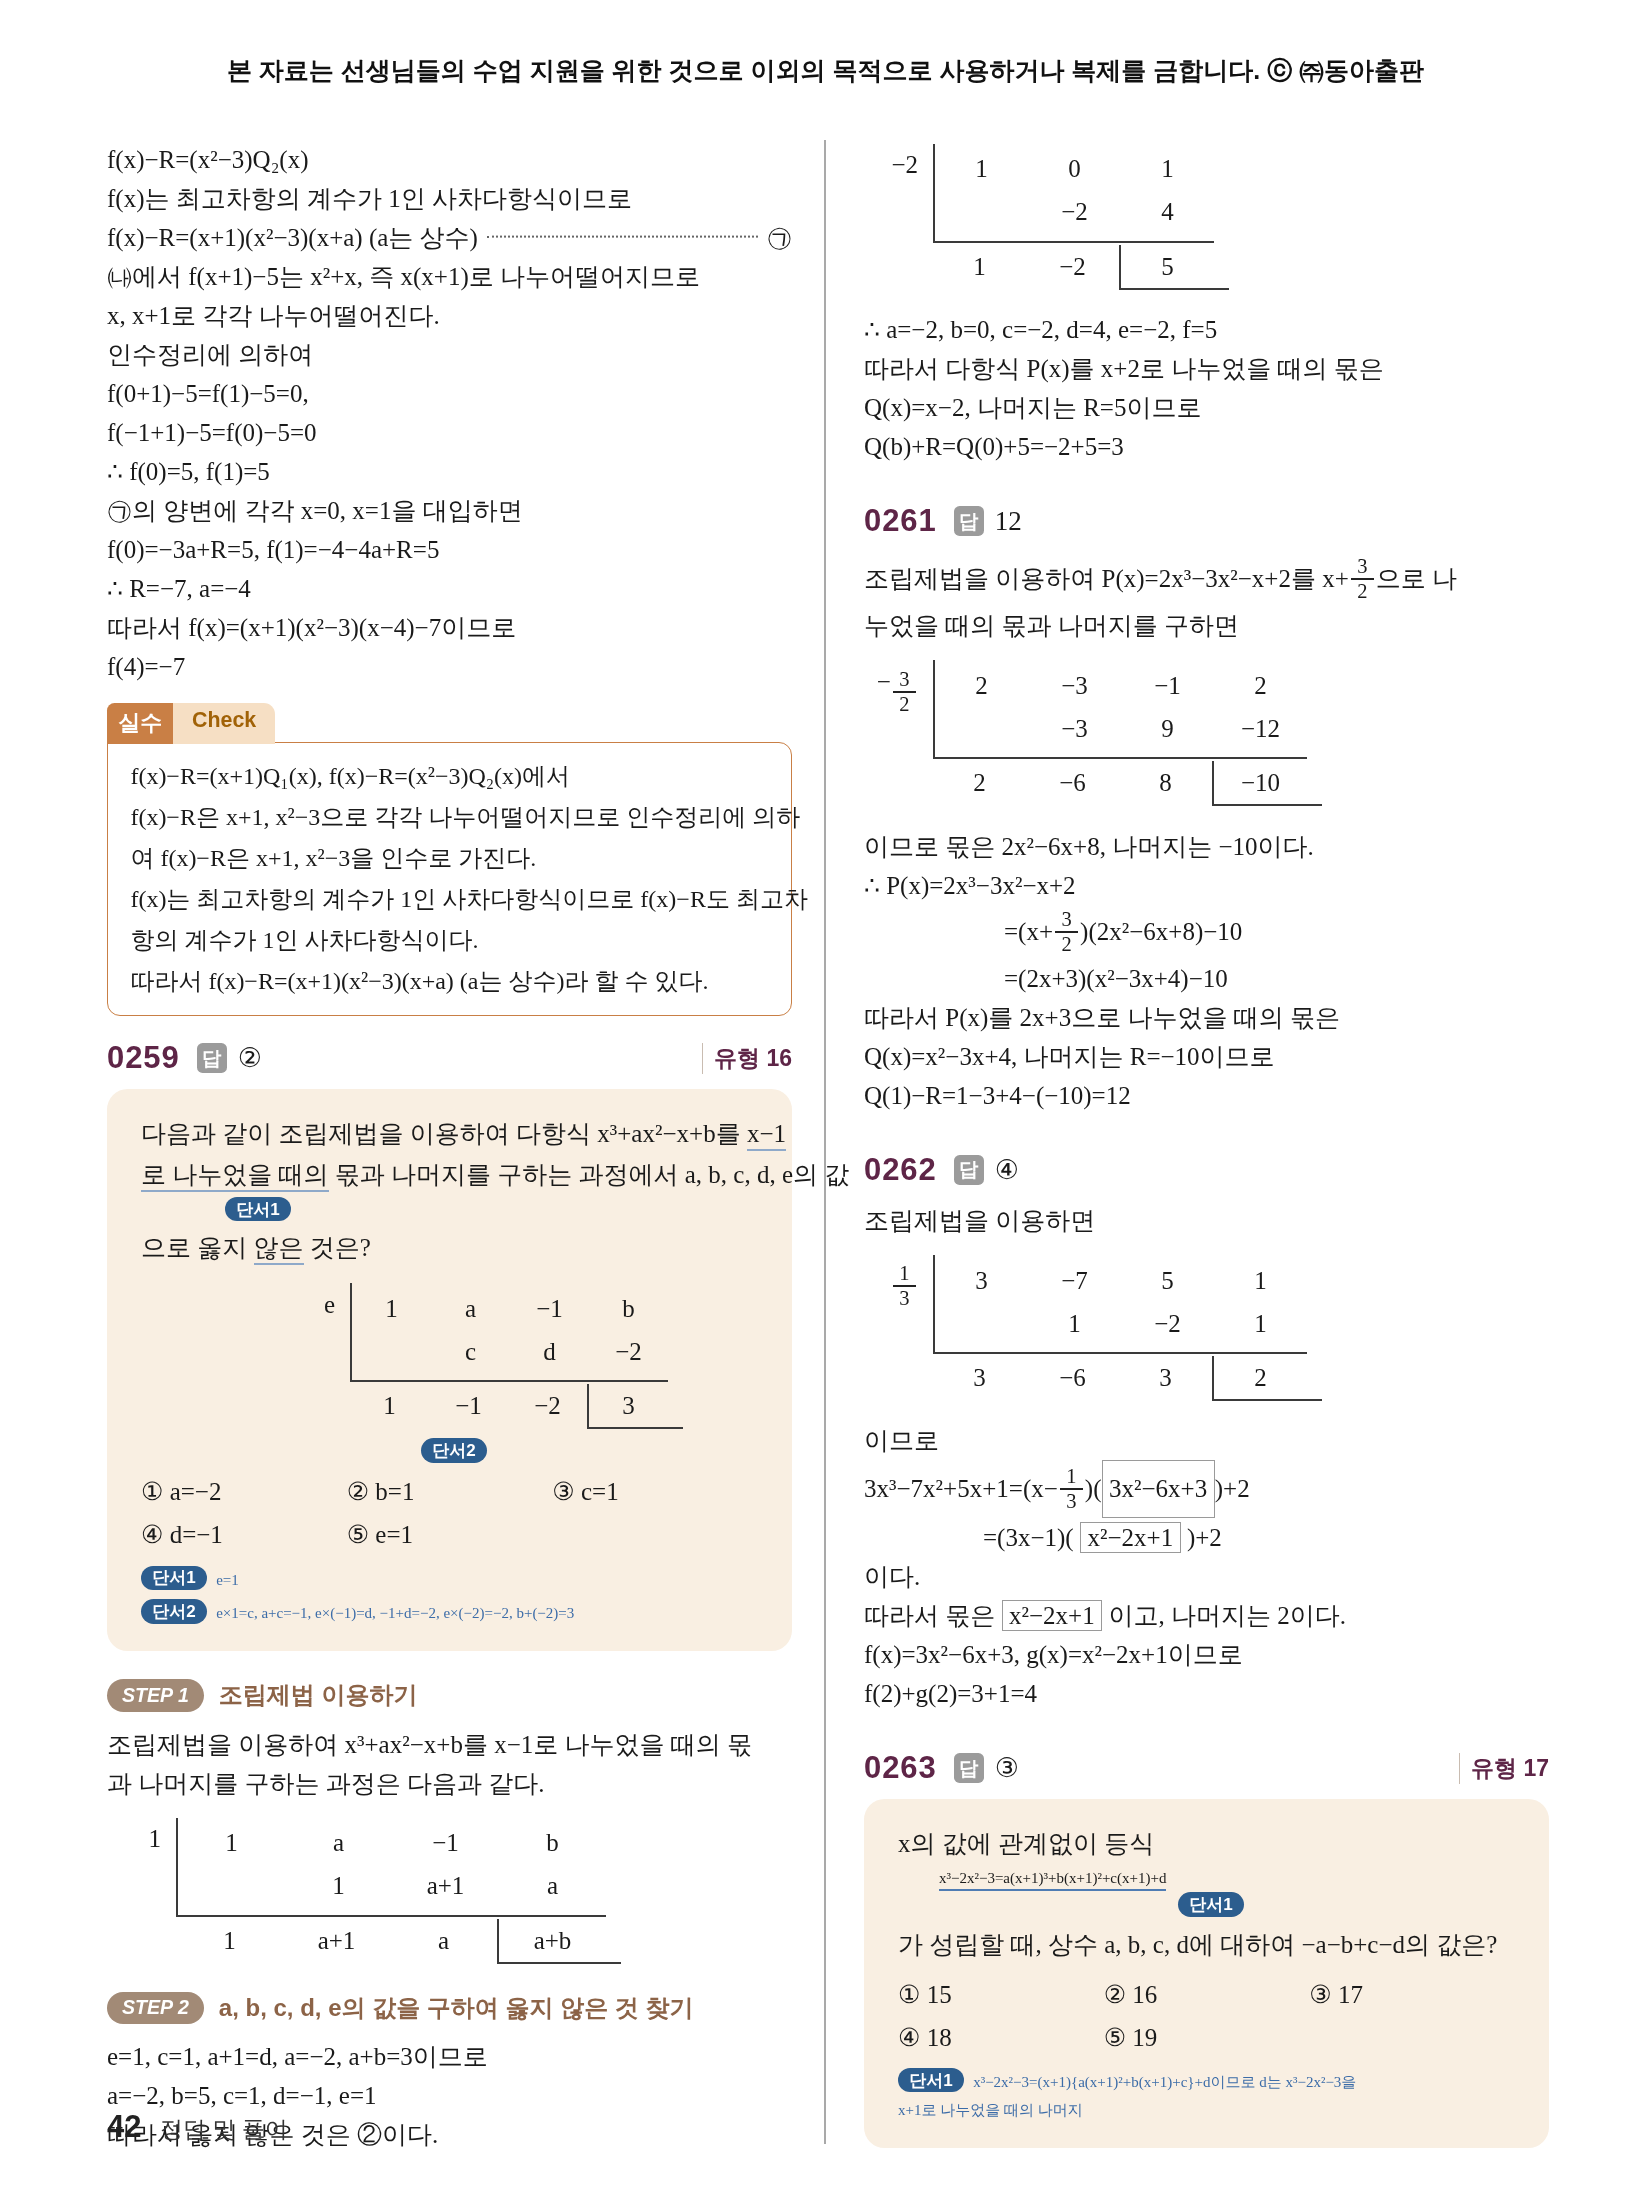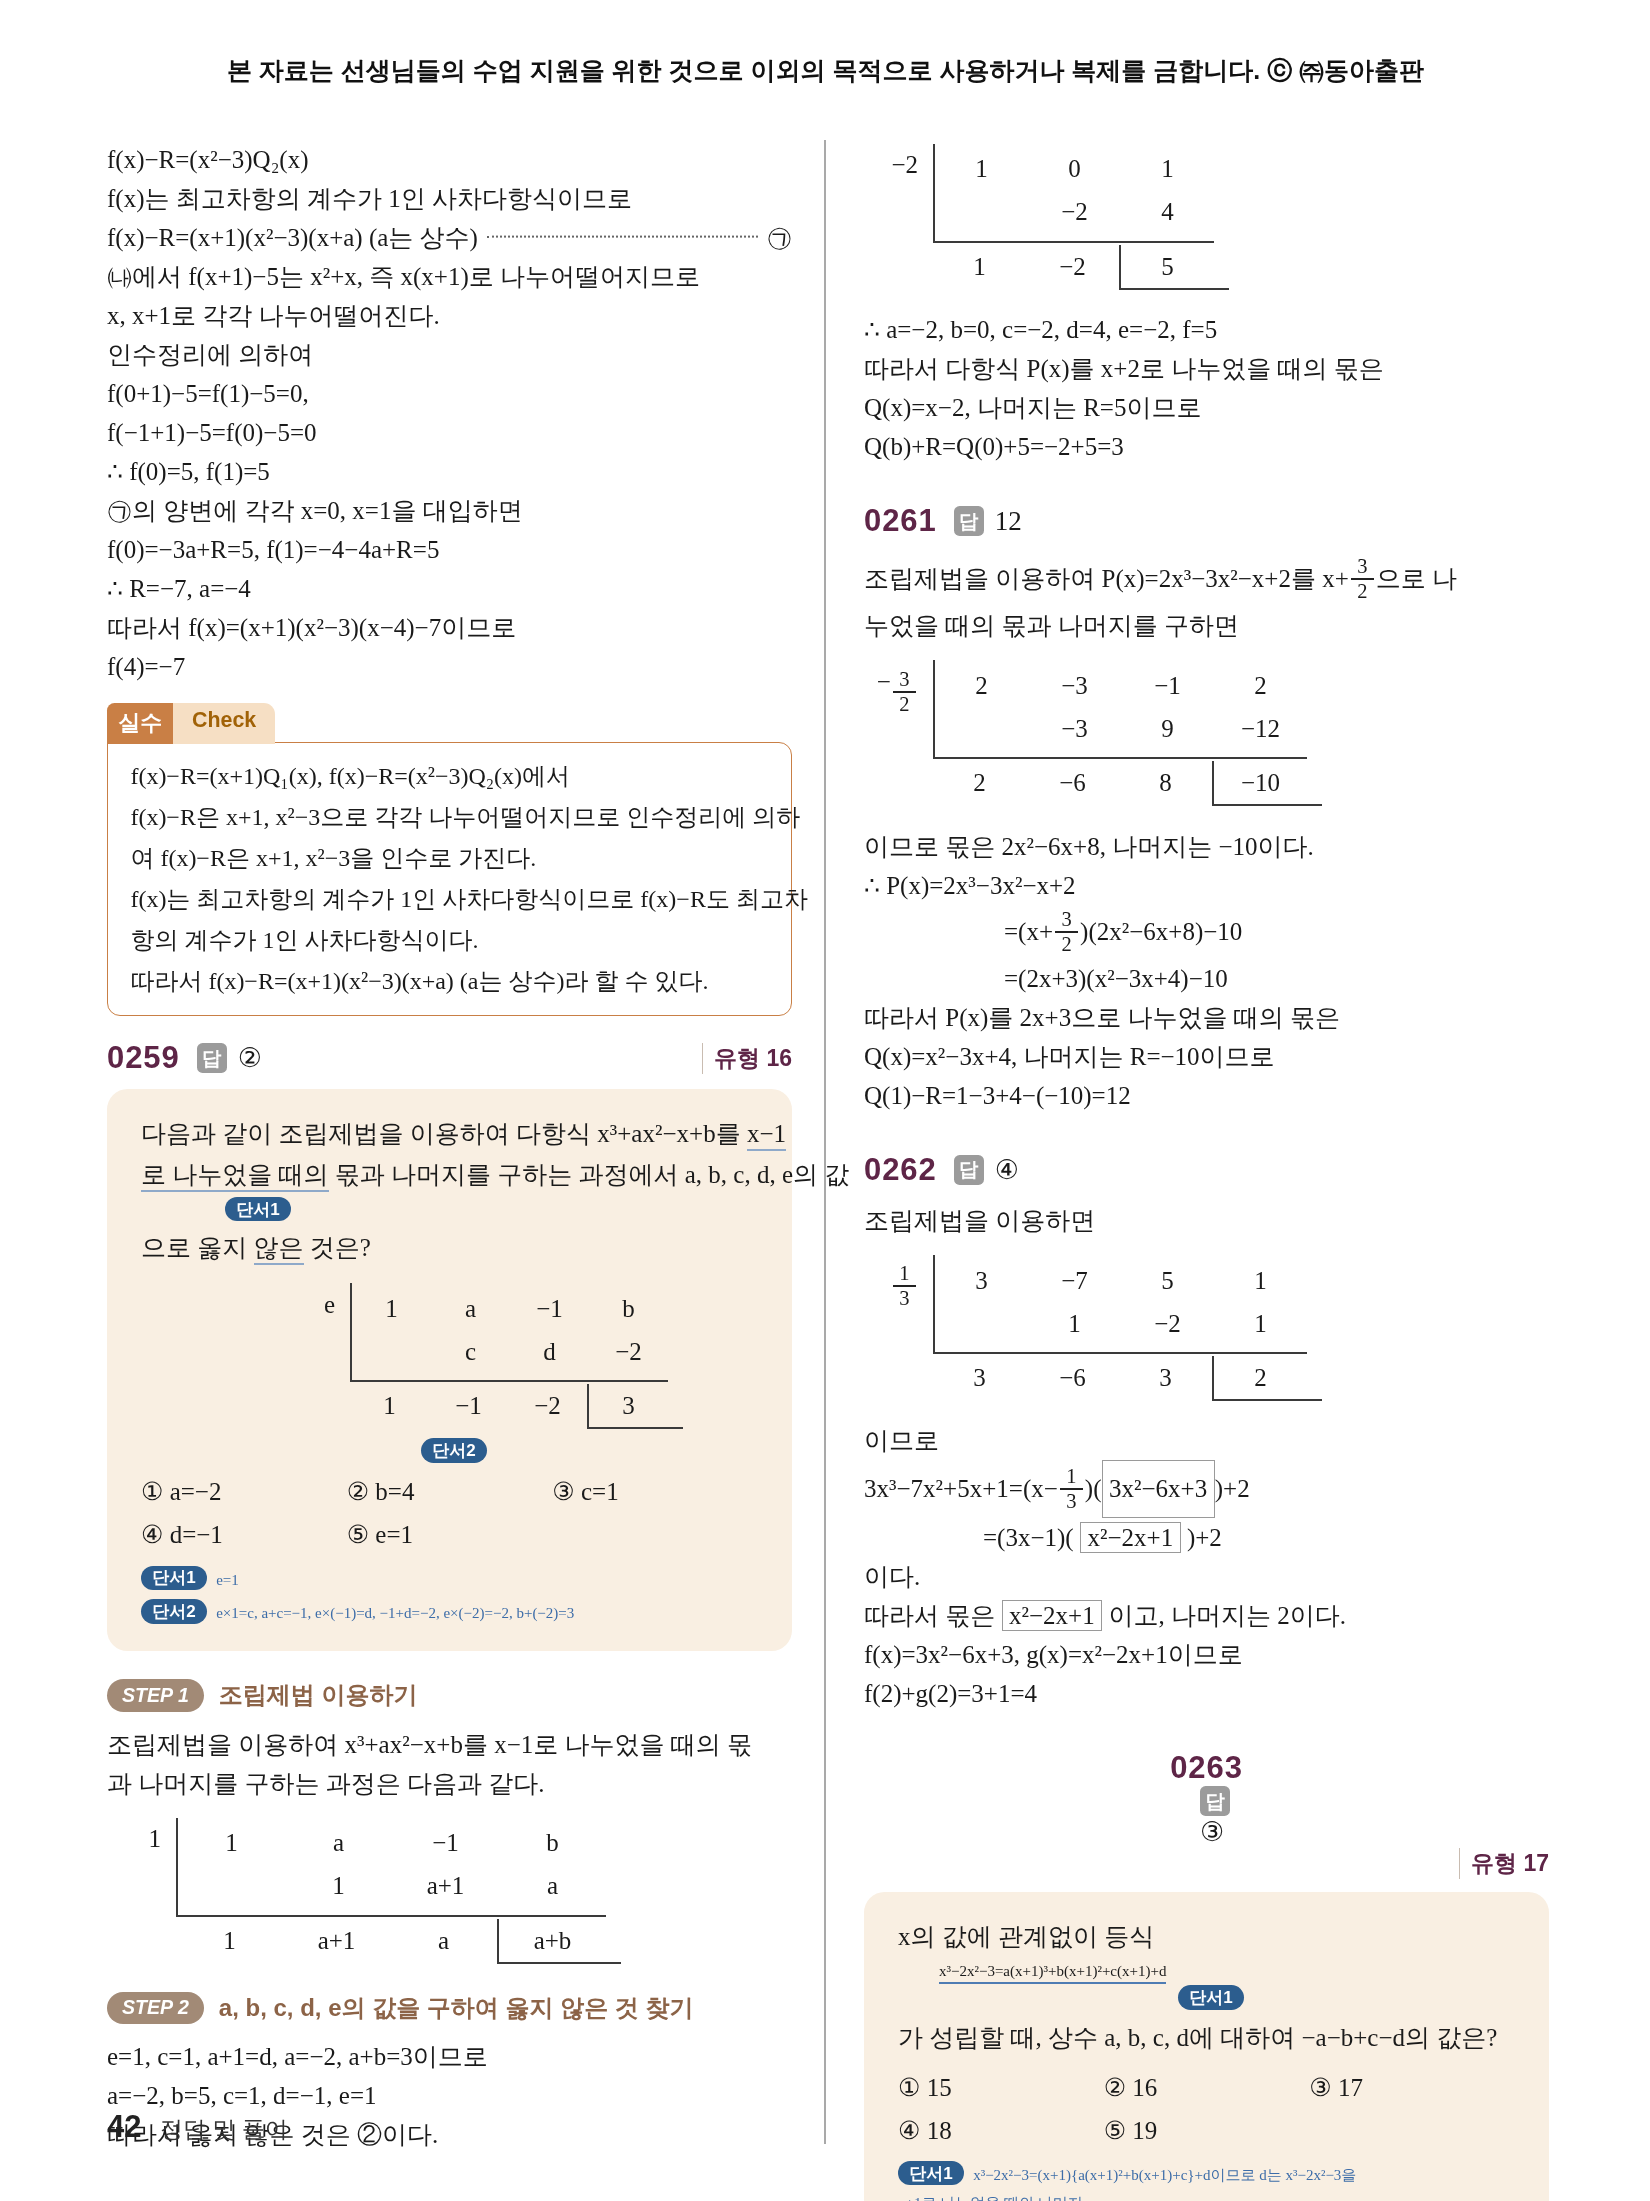--- a/index.html
+++ b/index.html
@@ -168,21 +168,21 @@
           <span class="sc w85">−1</span>
           <span class="sc w85">−2</span>
           <span class="sc w85 rem">3</span>
         </div>
       </div>
     </div>
     <span class="badge-row" style="margin:-11.2px 0 3.7px 280px;"><span class="cluebadge">단서2</span></span>
 
     <div class="choices">
       <span class="choice">① a=−2</span>
-      <span class="choice">② b=4</span>
+      <span class="choice">② b=1</span>
       <span class="choice">③ c=1</span>
       <span class="choice">④ d=−1</span>
       <span class="choice">⑤ e=1</span>
     </div>
 
     <div class="cluelines">
       <div class="clueline">
         <span class="cluebadge">단서1</span>
         <span class="cluetext">e=1</span>
       </div>
@@ -390,21 +390,21 @@
   </span>
   <span class="bl">이다.</span>
   <span class="bl">
     <span>따라서 몫은 </span>
     <span class="boxed">x²−2x+1</span>
     <span>이고, 나머지는 2이다.</span>
   </span>
   <span class="bl">f(x)=3x²−6x+3, g(x)=x²−2x+1이므로</span>
   <span class="bl">f(2)+g(2)=3+1=4</span>
 
-  <div class="phead" style="margin-top:37px;flex-direction:column;">
+  <div class="phead" style="margin-top:37px;">
     <span class="pid">0263</span>
     <span class="abadge">답</span>
     <span class="aval">③</span>
     <span class="typetag">유형 17</span>
   </div>
 
   <div class="qbox">
     <span class="bl">x의 값에 관계없이 등식</span>
     <span class="eqrow"><span class="equ">x³−2x²−3=a(x+1)³+b(x+1)²+c(x+1)+d</span></span>
     <span class="badge-center"><span class="cluebadge">단서1</span></span>

